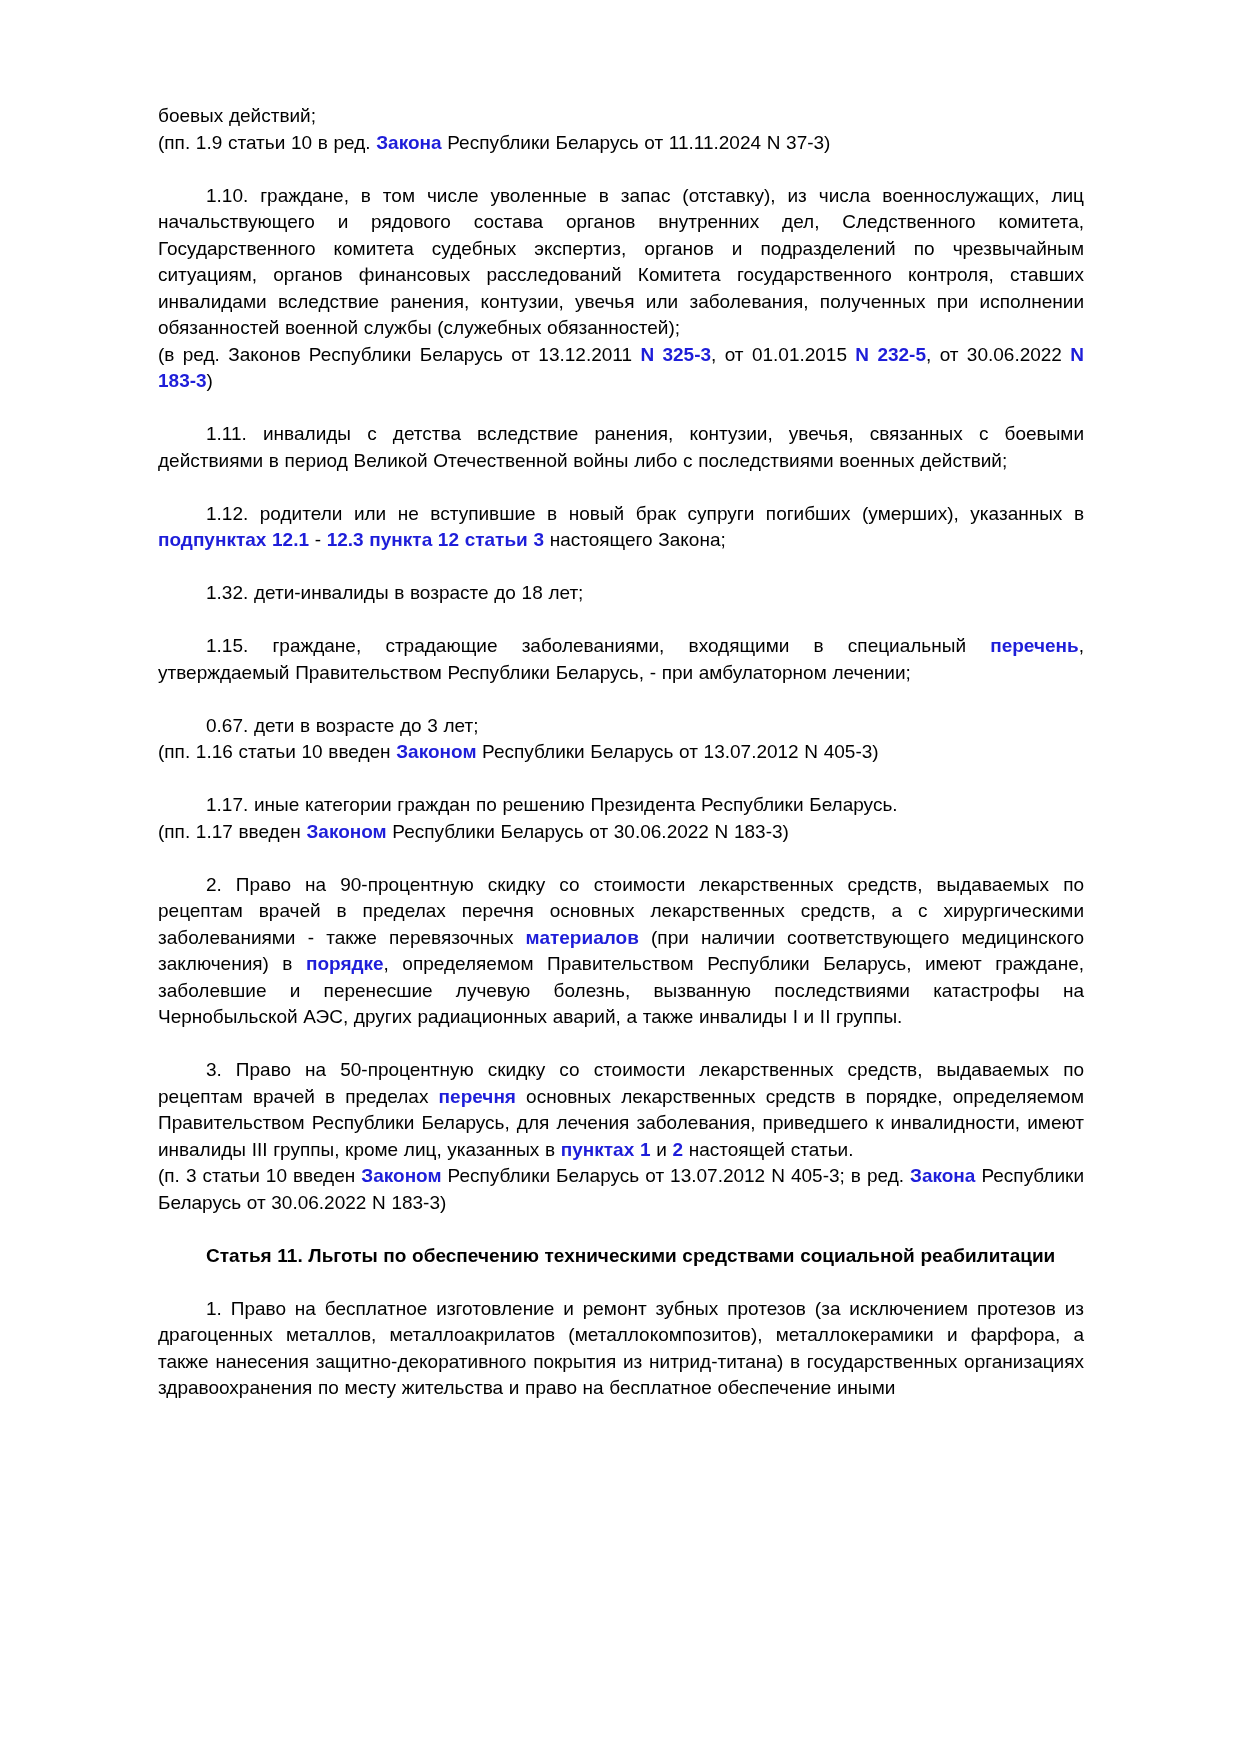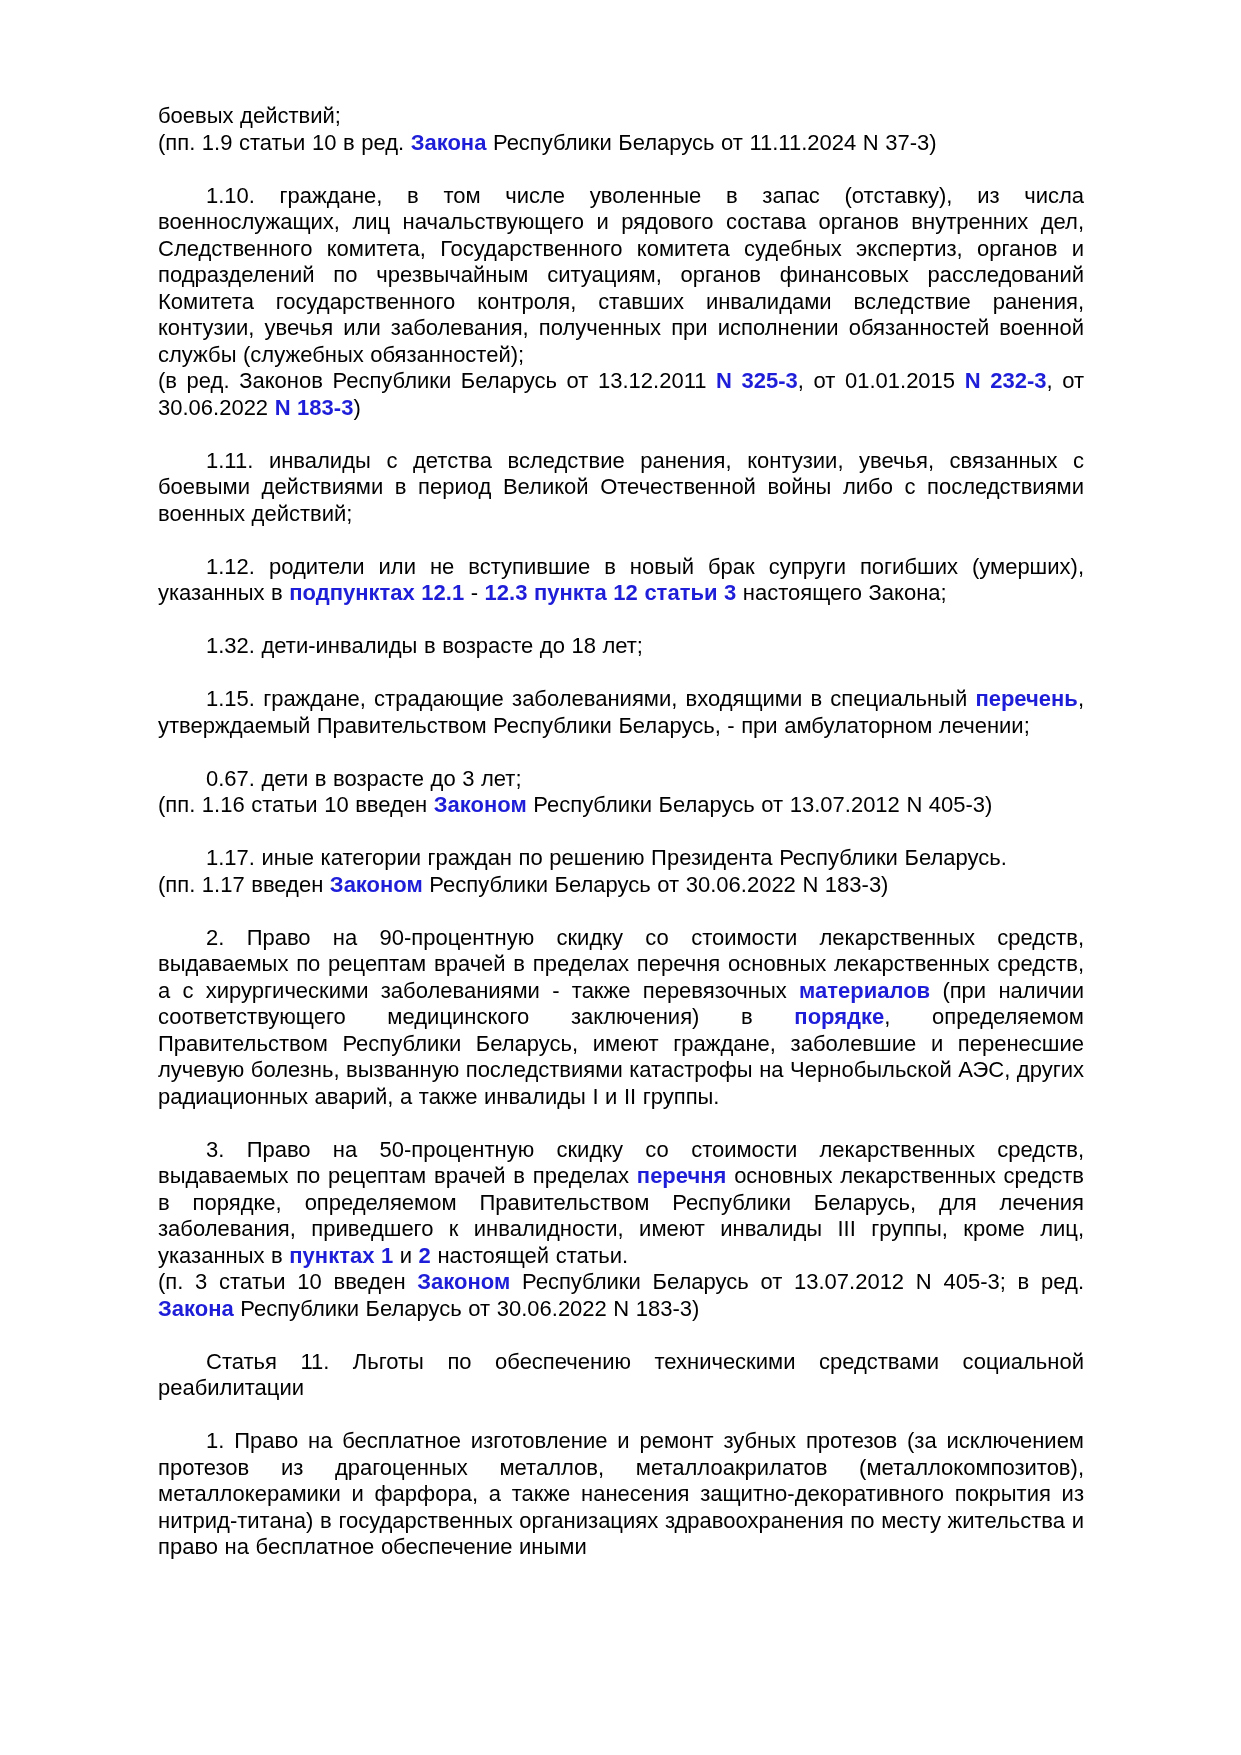--- a/index.html
+++ b/index.html
@@ -11,50 +11,50 @@
     width: 1241px;
     min-height: 1755px;
     box-sizing: border-box;
     background: #ffffff;
     color: #000000;
     padding: 103px 157px 120px 158px;
     font-family: "Liberation Sans", sans-serif;
   }
   .doc-body p.para {
     margin: 0;
-    font-size: 22px;
+    font-size: 19px;
     line-height: 26.5px;
     text-align: justify;
     word-spacing: 0.02em;
   }
   .doc-body p.gap {
     margin-top: 26.5px;
   }
   .doc-body p.indent {
     text-indent: 48px;
   }
   .doc-body p.bold {
-    font-weight: 400;
+    font-weight: 700;
   }
   a.doc-link {
     color: var(--link-color, #1e1ed9);
     text-decoration: none;
     cursor: pointer;
     font-weight: bold;
   }
 </style>
 </head>
 <body style="background: rgb(255, 255, 255);">
 
 <div class="page">
   <div class="doc-body">
       <p class="para">боевых действий;</p>
       <p class="para">(пп. 1.9 статьи 10 в ред. <a class="doc-link" href="#">Закона</a> Республики Беларусь от 11.11.2024 N 37-3)</p>
       <p class="para gap indent">1.10. граждане, в том числе уволенные в запас (отставку), из числа военнослужащих, лиц начальствующего и рядового состава органов внутренних дел, Следственного комитета, Государственного комитета судебных экспертиз, органов и подразделений по чрезвычайным ситуациям, органов финансовых расследований Комитета государственного контроля, ставших инвалидами вследствие ранения, контузии, увечья или заболевания, полученных при исполнении обязанностей военной службы (служебных обязанностей);</p>
-      <p class="para">(в ред. Законов Республики Беларусь от 13.12.2011 <a class="doc-link" href="#">N 325-3</a>, от 01.01.2015 <a class="doc-link" href="#">N 232-3</a>, от 30.06.2022 <a class="doc-link" href="#">N 183-3</a>)</p>
+      <p class="para">(в ред. Законов Республики Беларусь от 13.12.2011 <a class="doc-link" href="#">N 325-3</a>, от 01.01.2015 <a class="doc-link" href="#">N 232-5</a>, от 30.06.2022 <a class="doc-link" href="#">N 183-3</a>)</p>
       <p class="para gap indent">1.11. инвалиды с детства вследствие ранения, контузии, увечья, связанных с боевыми действиями в период Великой Отечественной войны либо с последствиями военных действий;</p>
       <p class="para gap indent">1.12. родители или не вступившие в новый брак супруги погибших (умерших), указанных в <a class="doc-link" href="#">подпунктах 12.1</a> - <a class="doc-link" href="#">12.3 пункта 12 статьи 3</a> настоящего Закона;</p>
       <p class="para gap indent">1.32. дети-инвалиды в возрасте до 18 лет;</p>
       <p class="para gap indent">1.15. граждане, страдающие заболеваниями, входящими в специальный <a class="doc-link" href="#">перечень</a>, утверждаемый Правительством Республики Беларусь, - при амбулаторном лечении;</p>
       <p class="para gap indent">0.67. дети в возрасте до 3 лет;</p>
       <p class="para">(пп. 1.16 статьи 10 введен <a class="doc-link" href="#">Законом</a> Республики Беларусь от 13.07.2012 N 405-3)</p>
       <p class="para gap indent">1.17. иные категории граждан по решению Президента Республики Беларусь.</p>
       <p class="para">(пп. 1.17 введен <a class="doc-link" href="#">Законом</a> Республики Беларусь от 30.06.2022 N 183-3)</p>
       <p class="para gap indent">2. Право на 90-процентную скидку со стоимости лекарственных средств, выдаваемых по рецептам врачей в пределах перечня основных лекарственных средств, а с хирургическими заболеваниями - также перевязочных <a class="doc-link" href="#">материалов</a> (при наличии соответствующего медицинского заключения) в <a class="doc-link" href="#">порядке</a>, определяемом Правительством Республики Беларусь, имеют граждане, заболевшие и перенесшие лучевую болезнь, вызванную последствиями катастрофы на Чернобыльской АЭС, других радиационных аварий, а также инвалиды I и II группы.</p>
       <p class="para gap indent">3. Право на 50-процентную скидку со стоимости лекарственных средств, выдаваемых по рецептам врачей в пределах <a class="doc-link" href="#">перечня</a> основных лекарственных средств в порядке, определяемом Правительством Республики Беларусь, для лечения заболевания, приведшего к инвалидности, имеют инвалиды III группы, кроме лиц, указанных в <a class="doc-link" href="#">пунктах 1</a> и <a class="doc-link" href="#">2</a> настоящей статьи.</p>

